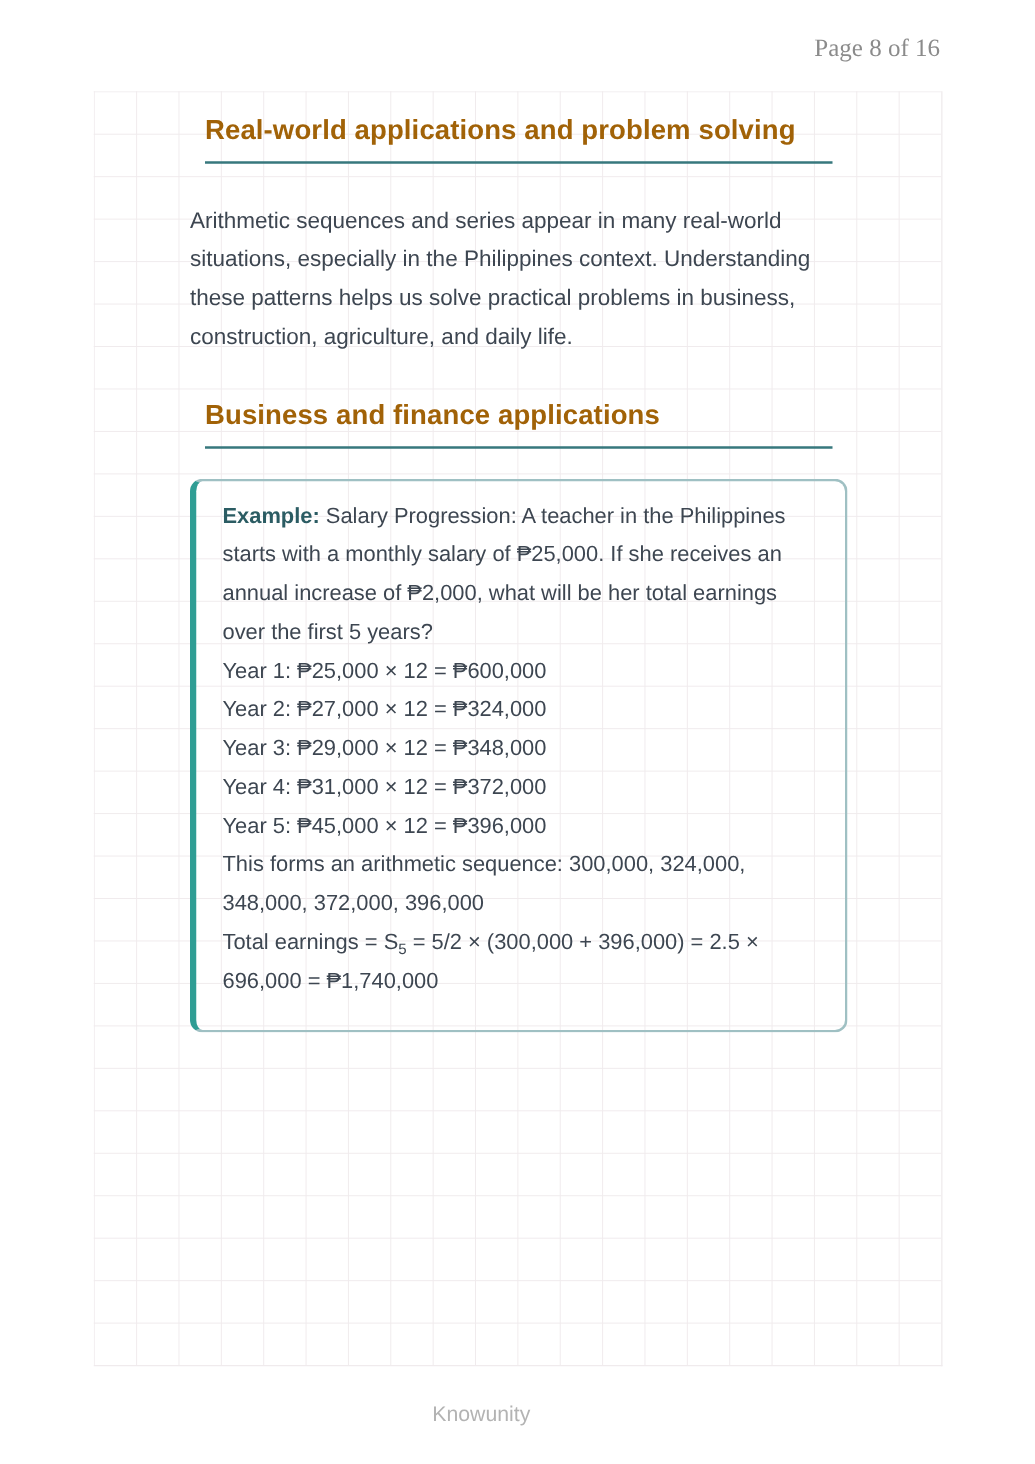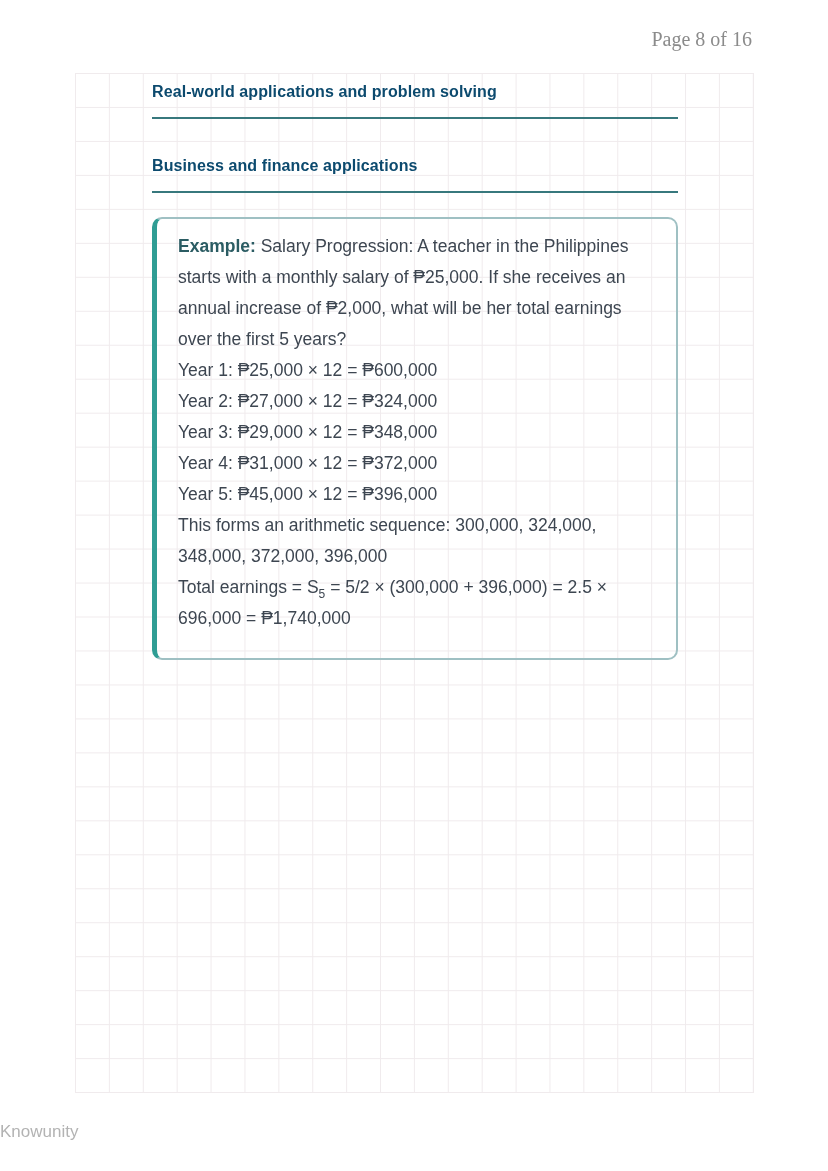--- a/index.html
+++ b/index.html
@@ -35,24 +35,24 @@
     font-size: 20px;
     color: #8b8b8b;
   }
   .content {
     position: absolute;
     left: 152px;
     top: 80px;
     width: 526px;
   }
   .section-heading {
-    margin: 0;
-    font-size: 16px;
+    margin: 12px;
+    font-size: 22px;
     font-weight: 700;
-    color: #0c4a6e;
+    color: #a16207;
     line-height: 24px;
     padding-bottom: 13px;
     border-bottom: 2px solid #37787d;
     letter-spacing: 0.1px;
   }
   .section-heading.second {
     margin-top: 35px;
   }
   .body-paragraph {
     margin: 30px 0 0 0;
@@ -80,35 +80,37 @@
   .calc-line { margin: 0; }
   .total-line sub {
     font-size: 12px;
     line-height: 0;
   }
   .footer-brand {
     position: absolute;
     top: 1122px;
     left: 0;
     width: 770px;
+    text-align: center;
     font-size: 17px;
     color: #b3b3b3;
   }
 </style>
 </head>
 <body>
 
 <div class="grid-bg"></div>
 
 <div class="page-number">Page 8 of 16</div>
 
 <div class="content">
 
   <h2 class="section-heading">Real-world applications and problem solving</h2>
 
+  <p class="body-paragraph">Arithmetic sequences and series appear in many real-world situations, especially in the Philippines context. Understanding these patterns helps us solve practical problems in business, construction, agriculture, and daily life.</p>
 
   <h2 class="section-heading second">Business and finance applications</h2>
 
   <div class="example-box">
 
     <p class="example-intro"><span class="example-label">Example:</span><span> Salary Progression: A teacher in the Philippines starts with a monthly salary of ₱25,000. If she receives an annual increase of ₱2,000, what will be her total earnings over the first 5 years?</span></p>
 
     <p class="calc-line">Year 1: ₱25,000 × 12 = ₱600,000</p>
     <p class="calc-line">Year 2: ₱27,000 × 12 = ₱324,000</p>
     <p class="calc-line">Year 3: ₱29,000 × 12 = ₱348,000</p>

